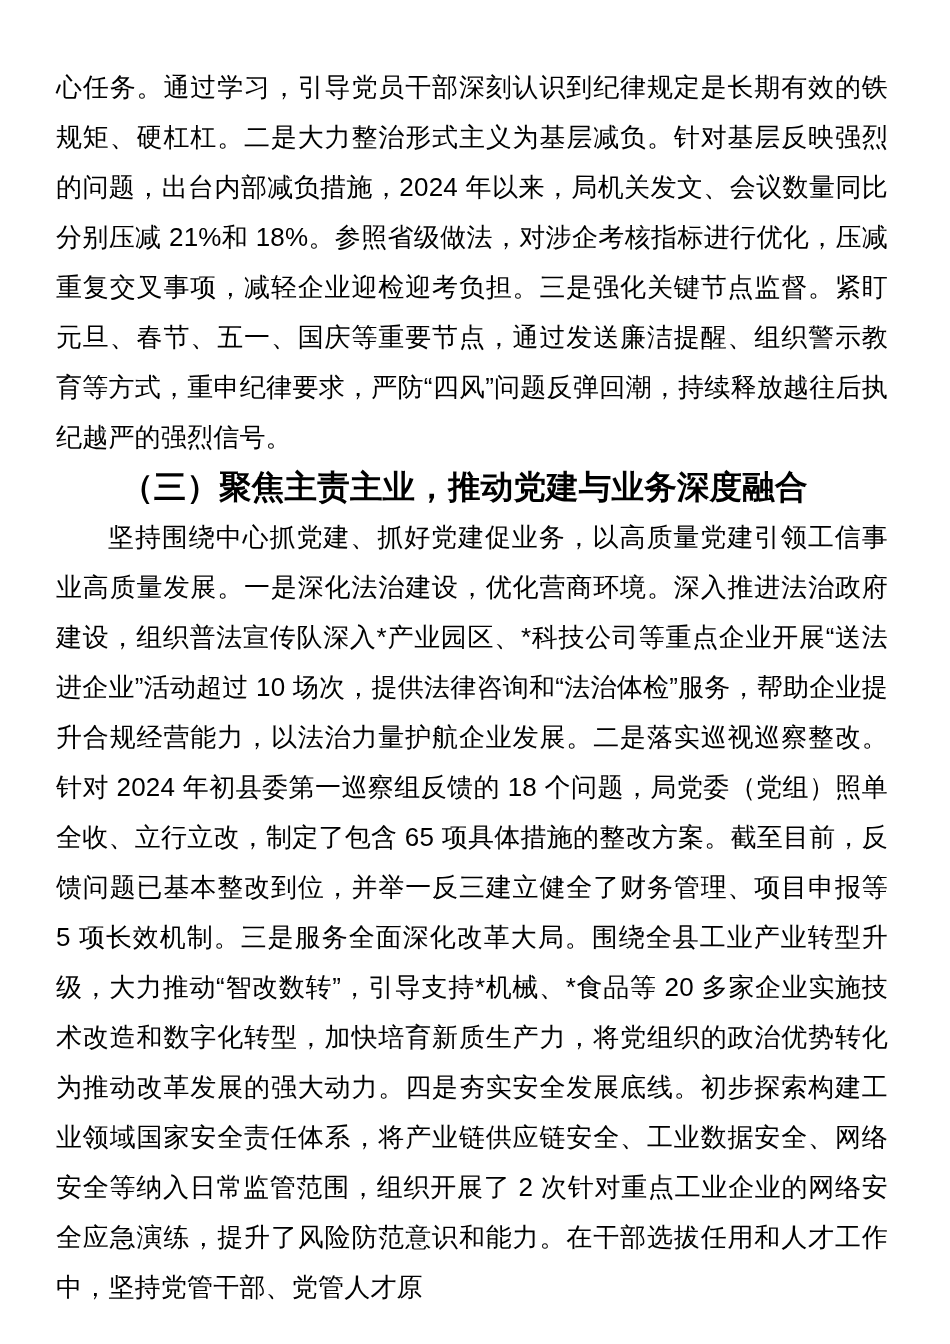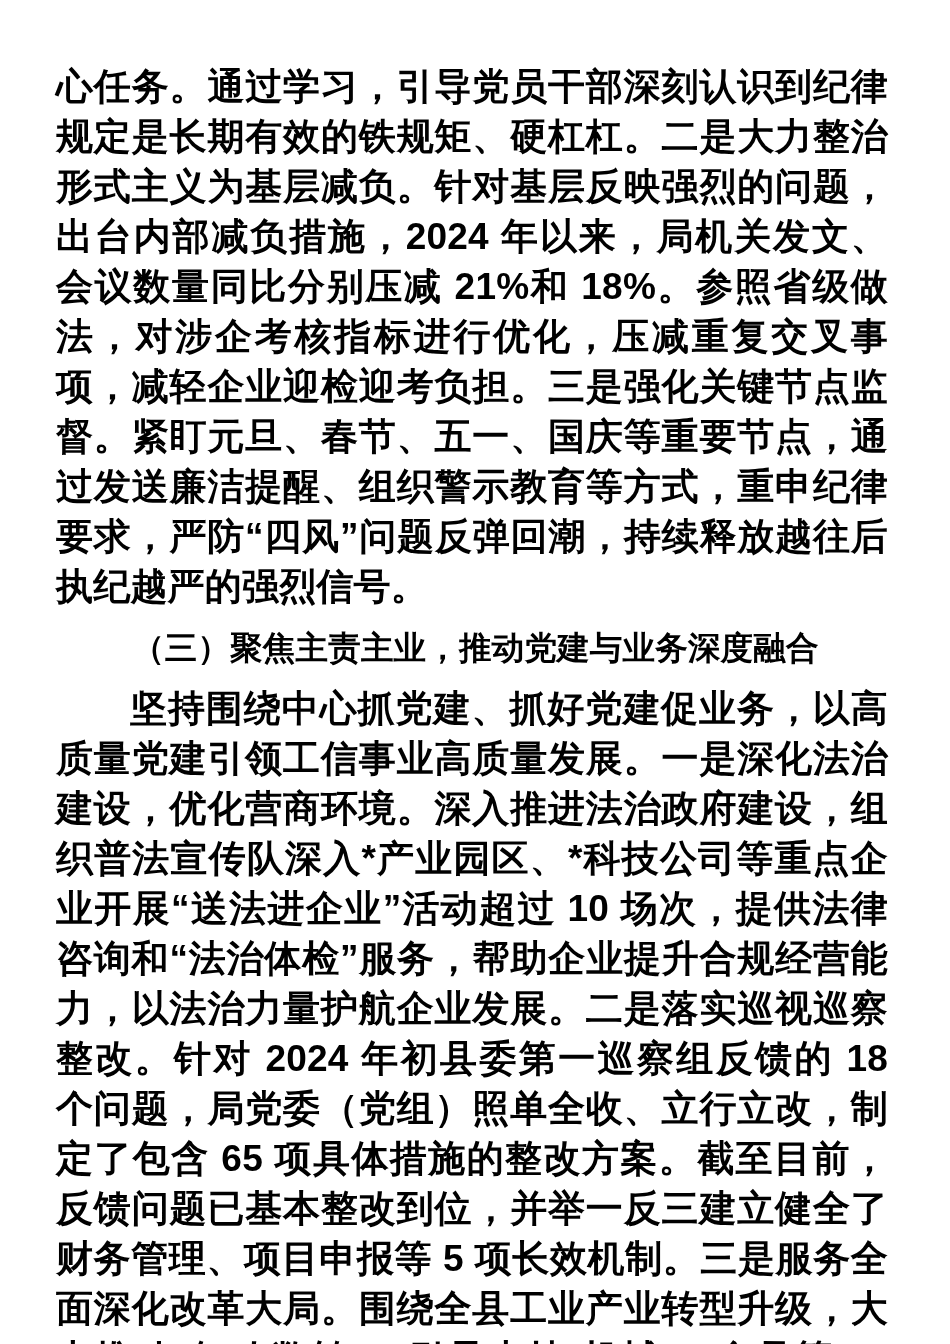--- a/index.html
+++ b/index.html
@@ -20,42 +20,42 @@
     box-sizing: border-box;
   }
   .content {
     position: absolute;
     left: 56px;
     top: 62px;
     width: 832px;
   }
   
   .para {
-    font-size: 37px;
+    font-size: 26px;
     line-height: 50px;
     color: #000000;
     text-align: justify;
     text-justify: inter-character;
     text-indent: 2em;
     margin: 0;
     letter-spacing: 0.2px;
     word-break: break-all;
-    font-weight: 700;
+    font-weight: 400;
   }
   .para.no-indent {
     text-indent: 0;
   }
   
   .heading {
     font-size: 32.5px;
     line-height: 50px;
     color: #000000;
     font-weight: 700;
     text-indent: 2em;
-    margin: 11px;
+    margin: 0;
     letter-spacing: 0.2px;
     text-align: left;
   }
 </style>
 </head>
 <body>
 
 <div class="page">
   <div class="content">
 

